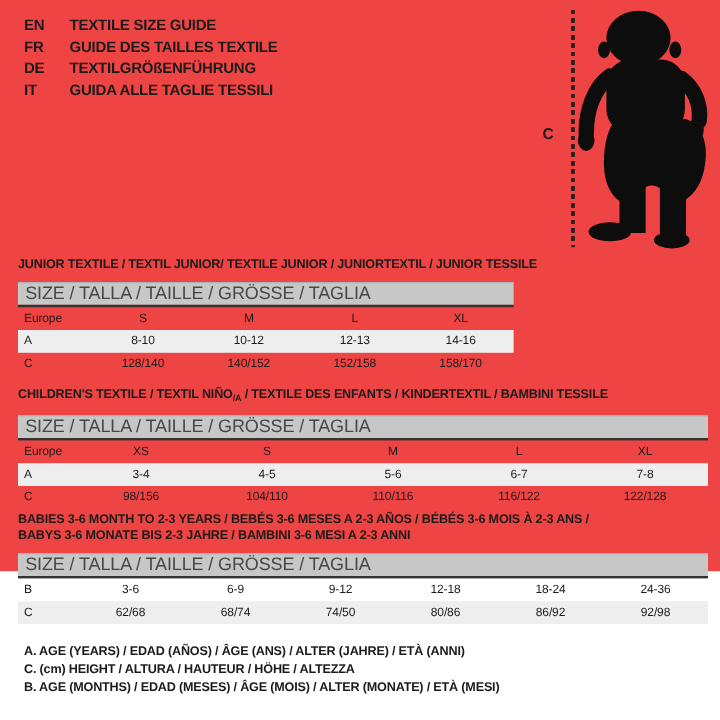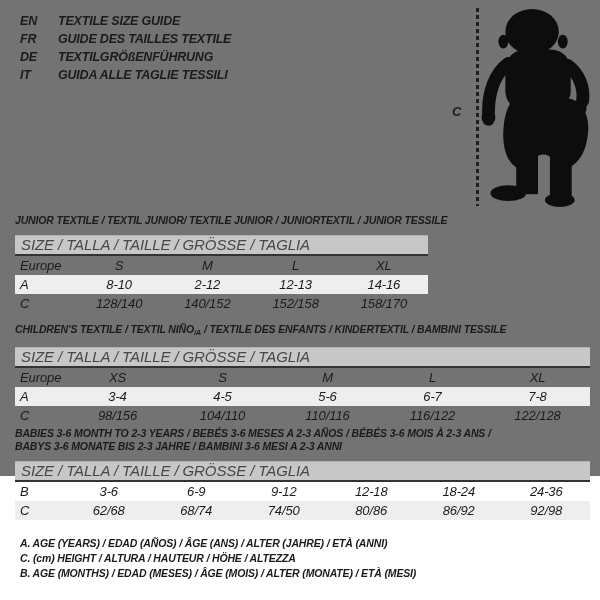--- a/index.html
+++ b/index.html
@@ -1,21 +1,21 @@
 <!DOCTYPE html>
 <html><head>
 <meta charset="utf-8">
 <style>
   html,body { margin:0; padding:0; }
   body {
     width:600px; height:600px; background:#ffffff;
     font-family:"Liberation Sans", sans-serif;
     color:#1b1b1b; position:relative; overflow:hidden;
   }
-  .page { position:absolute; left:0; top:0; width:600px; height:476px; background:#737373;font-style:italic; }
+  .page { position:absolute; left:0; top:0; width:600px; height:476px; background:#ef4444; }
 
   
   .lang-list { position:absolute; left:20px; top:12px; }
   .lang-row { display:flex; font-weight:bold; font-size:12.5px; line-height:18px; letter-spacing:-0.2px; }
   .lang-code { width:38px; }
 
   
   .measure-line {
     position:absolute; left:476px; top:8px; width:3px; height:198px;
     background:repeating-linear-gradient(to bottom,#1f1f1f 0 4px, transparent 4px 7px);
@@ -31,21 +31,21 @@
   .sec-children { top:323px; width:575px; }
   .sec-babies   { top:427px; width:575px; }
   .sec-title { font-weight:bold; font-size:10.5px; line-height:13px; letter-spacing:-0.15px; white-space:nowrap; margin-bottom:8px; }
   .sub-a { font-size:7.5px; vertical-align:-2px; font-weight:bold; }
   .size-bar {
     background:#c7c7c7; height:18px; line-height:18px; font-size:15px;
     color:#474747; padding-left:6px; border-top:1px solid #b2b2b2;
     letter-spacing:-0.1px;
   }
   .rule { height:2px; background:#333333; }
-  .trow { display:flex; height:19px; line-height:19px; font-size:13px; letter-spacing:-0.1px; }
+  .trow { display:flex; height:19px; line-height:19px; font-size:10px; letter-spacing:-0.1px; }
   .trow.shaded { background:#eeeeee; }
   .tlabel { padding-left:5px; }
   .w55 { width:55px; }
   .w45 { width:45px; }
   .tcell { flex:1; text-align:center; }
 
   
   .footnotes { position:absolute; left:20px; top:536px; font-weight:bold; font-size:10.5px; line-height:15px; letter-spacing:-0.15px; white-space:nowrap; }
 </style>
 </head>
@@ -97,21 +97,21 @@
     <div class="trow">
       <span class="tlabel w55">Europe</span>
       <span class="tcell">S</span>
       <span class="tcell">M</span>
       <span class="tcell">L</span>
       <span class="tcell">XL</span>
     </div>
     <div class="trow shaded">
       <span class="tlabel w55">A</span>
       <span class="tcell">8-10</span>
-      <span class="tcell">2-12</span>
+      <span class="tcell">10-12</span>
       <span class="tcell">12-13</span>
       <span class="tcell">14-16</span>
     </div>
     <div class="trow">
       <span class="tlabel w55">C</span>
       <span class="tcell">128/140</span>
       <span class="tcell">140/152</span>
       <span class="tcell">152/158</span>
       <span class="tcell">158/170</span>
     </div>

